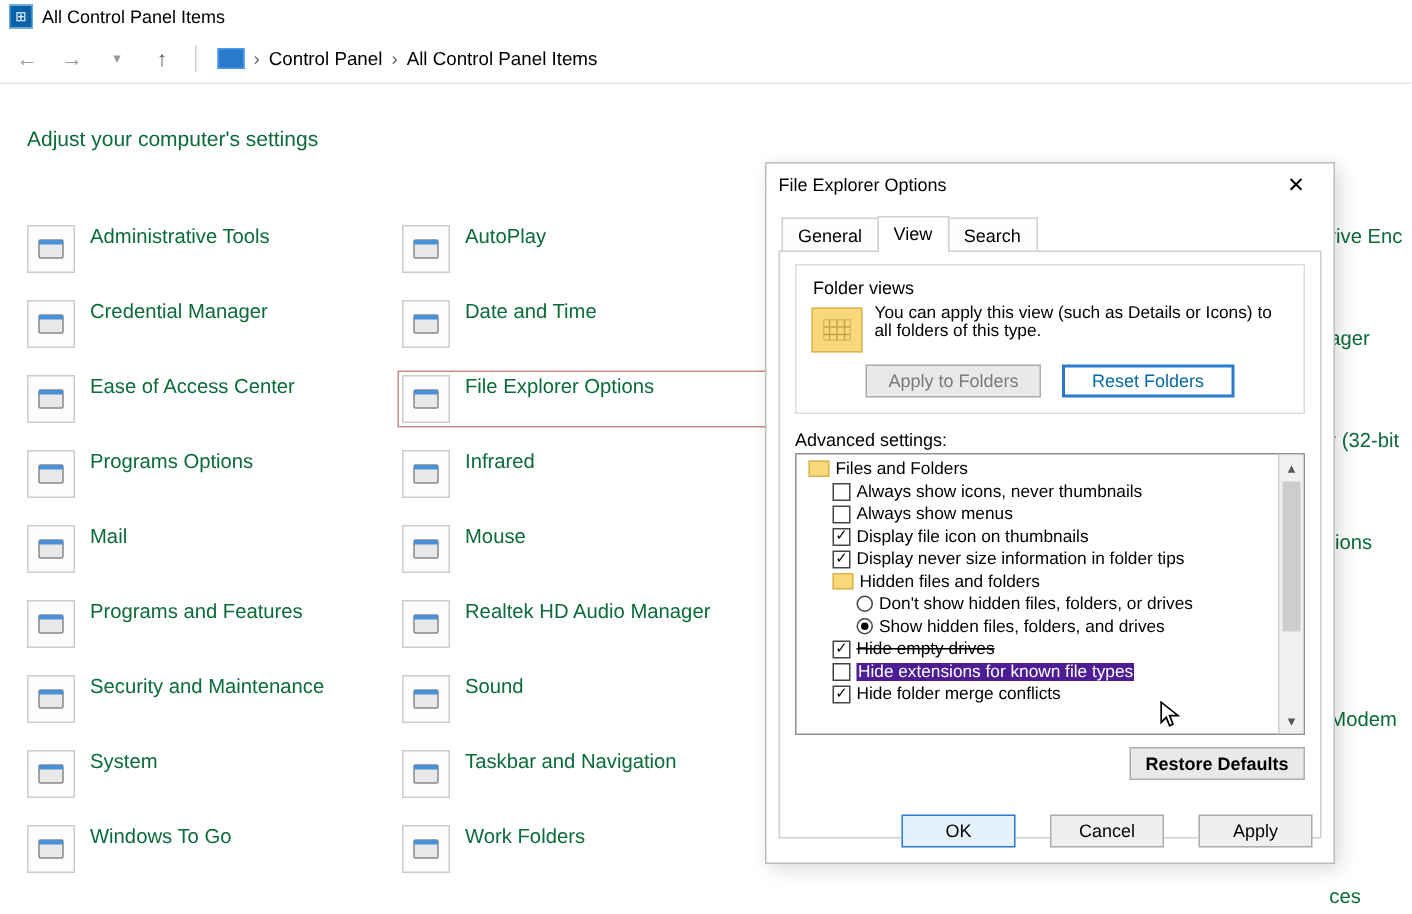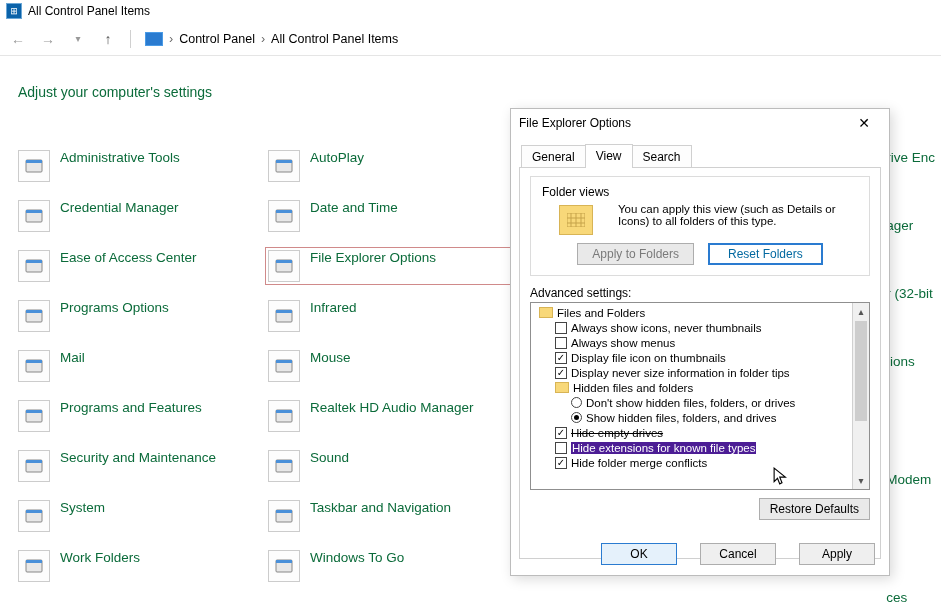--- a/index.html
+++ b/index.html
@@ -29,26 +29,26 @@
   .dlg { position:absolute; left:510px; top:108px; width:380px; height:468px; background:#fff; border:1px solid #bcbcbc; box-shadow: 3px 3px 12px rgba(0,0,0,0.15); }
   .dlg-title { height:28px; display:flex; align-items:center; justify-content:space-between; padding:0 8px; }
   .dlg-title .txt { font-size:12px; }
   .dlg-title .close { width:34px; height:22px; display:flex; align-items:center; justify-content:center; font-size:14px; cursor:default; }
   .tabstrip { display:flex; padding:6px 8px 0 10px; align-items:flex-end; }
   .tab { padding:4px 10px 4px 10px; border:1px solid #d0d0d0; border-bottom:none; font-size:12px; background:#fdfdfd; margin-right:-1px; position:relative; top:1px; }
   .tab.active { background:#fff; z-index:2; padding-bottom:5px; }
   .tab-body { border:1px solid #d0d0d0; margin:0 8px 8px 8px; padding:8px 10px 8px 10px; height:392px; position:relative; }
   .fieldset { border:1px solid #dcdcdc; padding:8px 10px 10px 10px; margin-bottom:10px; }
   .fieldset .legend { font-size:12px; margin:-14px 0 4px -2px; background:#fff; display:inline-block; padding:0 3px; }
-  .fv-row { display:flex; gap:25px; align-items:flex-start;margin-left:18px; }
+  .fv-row { display:flex; gap:8px; align-items:flex-start; }
   .yfolder { width:34px; height:30px; background:#f8d879; border:1px solid #d8b455; margin-top:2px; display:inline-flex; align-items:center; justify-content:center; }
   .fv-txt { font-size:11.5px; flex:1; }
   .fv-btns { display:flex; gap:14px; margin-top:8px; justify-content:center; }
   .wbtn { font-size:12px; padding:3px 14px; border:1px solid #adadad; background:#e9e9e9; color:#7a7a7a; }
-  .wbtn.enabled { color:#000; }
+  .wbtn.enabled { color:#000;font-weight:bold; }
   .wbtn.primary { border:2px solid #2a7bd0; background:#fff; color:#0369a1; padding:2px 18px; }
   .adv-lbl { font-size:12px; margin:2px 0 2px 0; }
   .adv-box { border:1px solid #8f8f8f; height:188px; position:relative; overflow:hidden; }
   .adv-inner { padding:2px 2px; font-size:11.5px; }
   .trow { display:flex; align-items:center; height:15px; padding-left:6px; gap:4px; white-space:nowrap; }
   .ind1 { padding-left:22px; }
   .ind2 { padding-left:38px; }
   .yfold-sm { width:14px; height:11px; background:#f8d879; border:1px solid #d8b455; display:inline-block; }
   .cb { width:12px; height:12px; border:1px solid #444; display:inline-flex; align-items:center; justify-content:center; font-size:10px; line-height:10px; color:#000; background:#fff; }
   .radio { width:11px; height:11px; border:1px solid #444; border-radius:50%; display:inline-flex; align-items:center; justify-content:center; }
@@ -243,30 +243,30 @@
       </span>
       <span class="lbl">Taskbar and Navigation</span>
     </div>
     <div class="item">
       <span class="ico">
         <svg width="20" height="20" viewBox="0 0 20 20">
           <rect x="2" y="4" width="16" height="12" rx="1" fill="#e8e8e8" stroke="#888"></rect>
           <rect x="2" y="4" width="16" height="3" fill="#4a90d9"></rect>
         </svg>
       </span>
+      <span class="lbl">Windows To Go</span>
+    </div>
+    <div class="item">
+      <span class="ico">
+        <svg width="20" height="20" viewBox="0 0 20 20">
+          <rect x="2" y="4" width="16" height="12" rx="1" fill="#e8e8e8" stroke="#888"></rect>
+          <rect x="2" y="4" width="16" height="3" fill="#4a90d9"></rect>
+        </svg>
+      </span>
       <span class="lbl">Work Folders</span>
-    </div>
-    <div class="item">
-      <span class="ico">
-        <svg width="20" height="20" viewBox="0 0 20 20">
-          <rect x="2" y="4" width="16" height="12" rx="1" fill="#e8e8e8" stroke="#888"></rect>
-          <rect x="2" y="4" width="16" height="3" fill="#4a90d9"></rect>
-        </svg>
-      </span>
-      <span class="lbl">Windows To Go</span>
     </div>
   </div>
 
 <div class="partial-col" id="partial-col">
     <div class="pitem">rive Enc</div>
     <div class="pitem" style="margin-top: 18px;">ager</div>
     <div class="pitem" style="margin-top: 18px;">r (32-bit</div>
     <div class="pitem" style="margin-top: 18px;">tions</div>
     <div class="pitem" style="margin-top: 68px;">Modem</div>
     <div class="pitem" style="margin-top: 68px;">ces</div>

